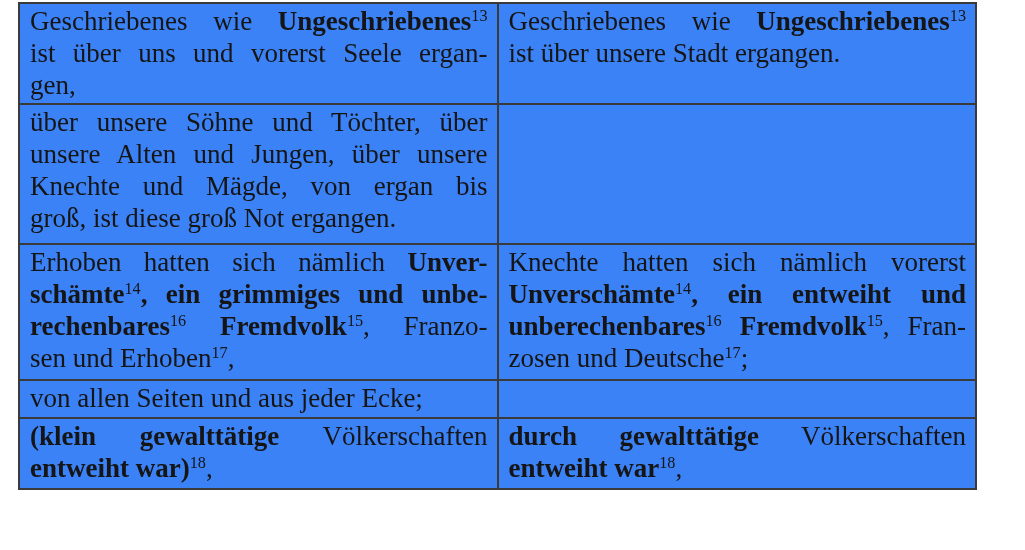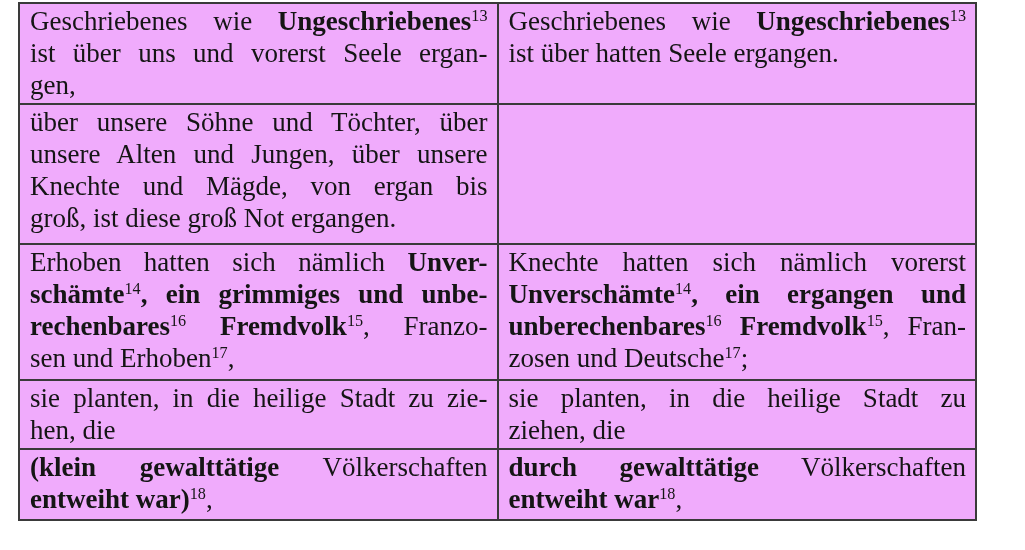--- a/index.html
+++ b/index.html
@@ -24,21 +24,21 @@
     border-collapse: collapse;
     table-layout: fixed;
   }
   table.cmp td {
     width: 50%;
     border: 2px solid #3a3a3a;
     vertical-align: top;
     padding: 1px 9px 2px 10px;
     font-size: 27px;
     line-height: 32px;
-    background: #f0abfc;
+    background: #3b82f6;
   }
   
   table.cmp tr:nth-child(1) td { height: 95px; }
   table.cmp tr:nth-child(2) td { height: 135px; margin-top: 33px; }
   table.cmp tr:nth-child(3) td { height: 131px; margin-top: 24px; }
   table.cmp tr:nth-child(4) td { height: 33px; }
   table.cmp tr:nth-child(5) td { height: 66px; }
   table.cmp tr:nth-child(6) td { height: 63px; }
 
   .line {
@@ -65,55 +65,51 @@
   <table class="cmp">
     <tbody>
         <tr>
           <td>
             <div class="line jl"><span>Geschriebenes wie </span><span class="b">Ungeschriebenes</span><sup class="fn">13</sup></div>
             <div class="line jl"><span>ist über uns und vorerst Seele ergan-</span></div>
             <div class="line"><span>gen,</span></div>
           </td>
           <td>
             <div class="line jl"><span>Geschriebenes wie </span><span class="b">Ungeschriebenes</span><sup class="fn">13</sup></div>
-            <div class="line"><span>ist über hatten Seele ergangen.</span></div>
+            <div class="line"><span>ist über unsere Stadt ergangen.</span></div>
           </td>
         </tr>
         <tr>
           <td>
             <div class="line jl"><span>über unsere Söhne und Töchter, über</span></div>
             <div class="line jl"><span>unsere Alten und Jungen, über unsere</span></div>
             <div class="line jl"><span>Knechte und Mägde, von ergan bis</span></div>
             <div class="line"><span>groß, ist diese groß Not ergangen.</span></div>
           </td>
           <td></td>
         </tr>
         <tr>
           <td>
             <div class="line jl"><span>Erhoben hatten sich nämlich </span><span class="b">Unver-</span></div>
             <div class="line jl"><span class="b">schämte</span><sup class="fn">14</sup><span class="b">, ein grimmiges und unbe-</span></div>
             <div class="line jl"><span class="b">rechenbares</span><sup class="fn">16</sup><span class="b"> </span><span class="b">Fremdvolk</span><sup class="fn">15</sup><span>, Franzo-</span></div>
             <div class="line"><span>sen und Erhoben</span><sup class="fn">17</sup><span>,</span></div>
           </td>
           <td>
             <div class="line jl"><span>Knechte hatten sich nämlich vorerst</span></div>
-            <div class="line jl"><span class="b">Unverschämte</span><sup class="fn">14</sup><span class="b">, ein ergangen und</span></div>
+            <div class="line jl"><span class="b">Unverschämte</span><sup class="fn">14</sup><span class="b">, ein entweiht und</span></div>
             <div class="line jl"><span class="b">unberechenbares</span><sup class="fn">16</sup><span class="b"> </span><span class="b">Fremdvolk</span><sup class="fn">15</sup><span>, Fran-</span></div>
             <div class="line"><span>zosen und Deutsche</span><sup class="fn">17</sup><span>;</span></div>
           </td>
         </tr>
         <tr>
           <td>
-            <div class="line jl"><span>sie planten, in die heilige Stadt zu zie-</span></div>
-            <div class="line"><span>hen, die</span></div>
+            <div class="line"><span>von allen Seiten und aus jeder Ecke;</span></div>
           </td>
-          <td>
-            <div class="line jl"><span>sie planten, in die heilige Stadt zu</span></div>
-            <div class="line"><span>ziehen, die</span></div>
-          </td>
+          <td></td>
         </tr>
         <tr>
           <td>
             <div class="line jl"><span class="b">(klein gewalttätige</span><span> Völkerschaften</span></div>
             <div class="line"><span class="b">entweiht war)</span><sup class="fn">18</sup><span>,</span></div>
           </td>
           <td>
             <div class="line jl"><span class="b">durch gewalttätige</span><span> Völkerschaften</span></div>
             <div class="line"><span class="b">entweiht war</span><sup class="fn">18</sup><span>,</span></div>
           </td>

